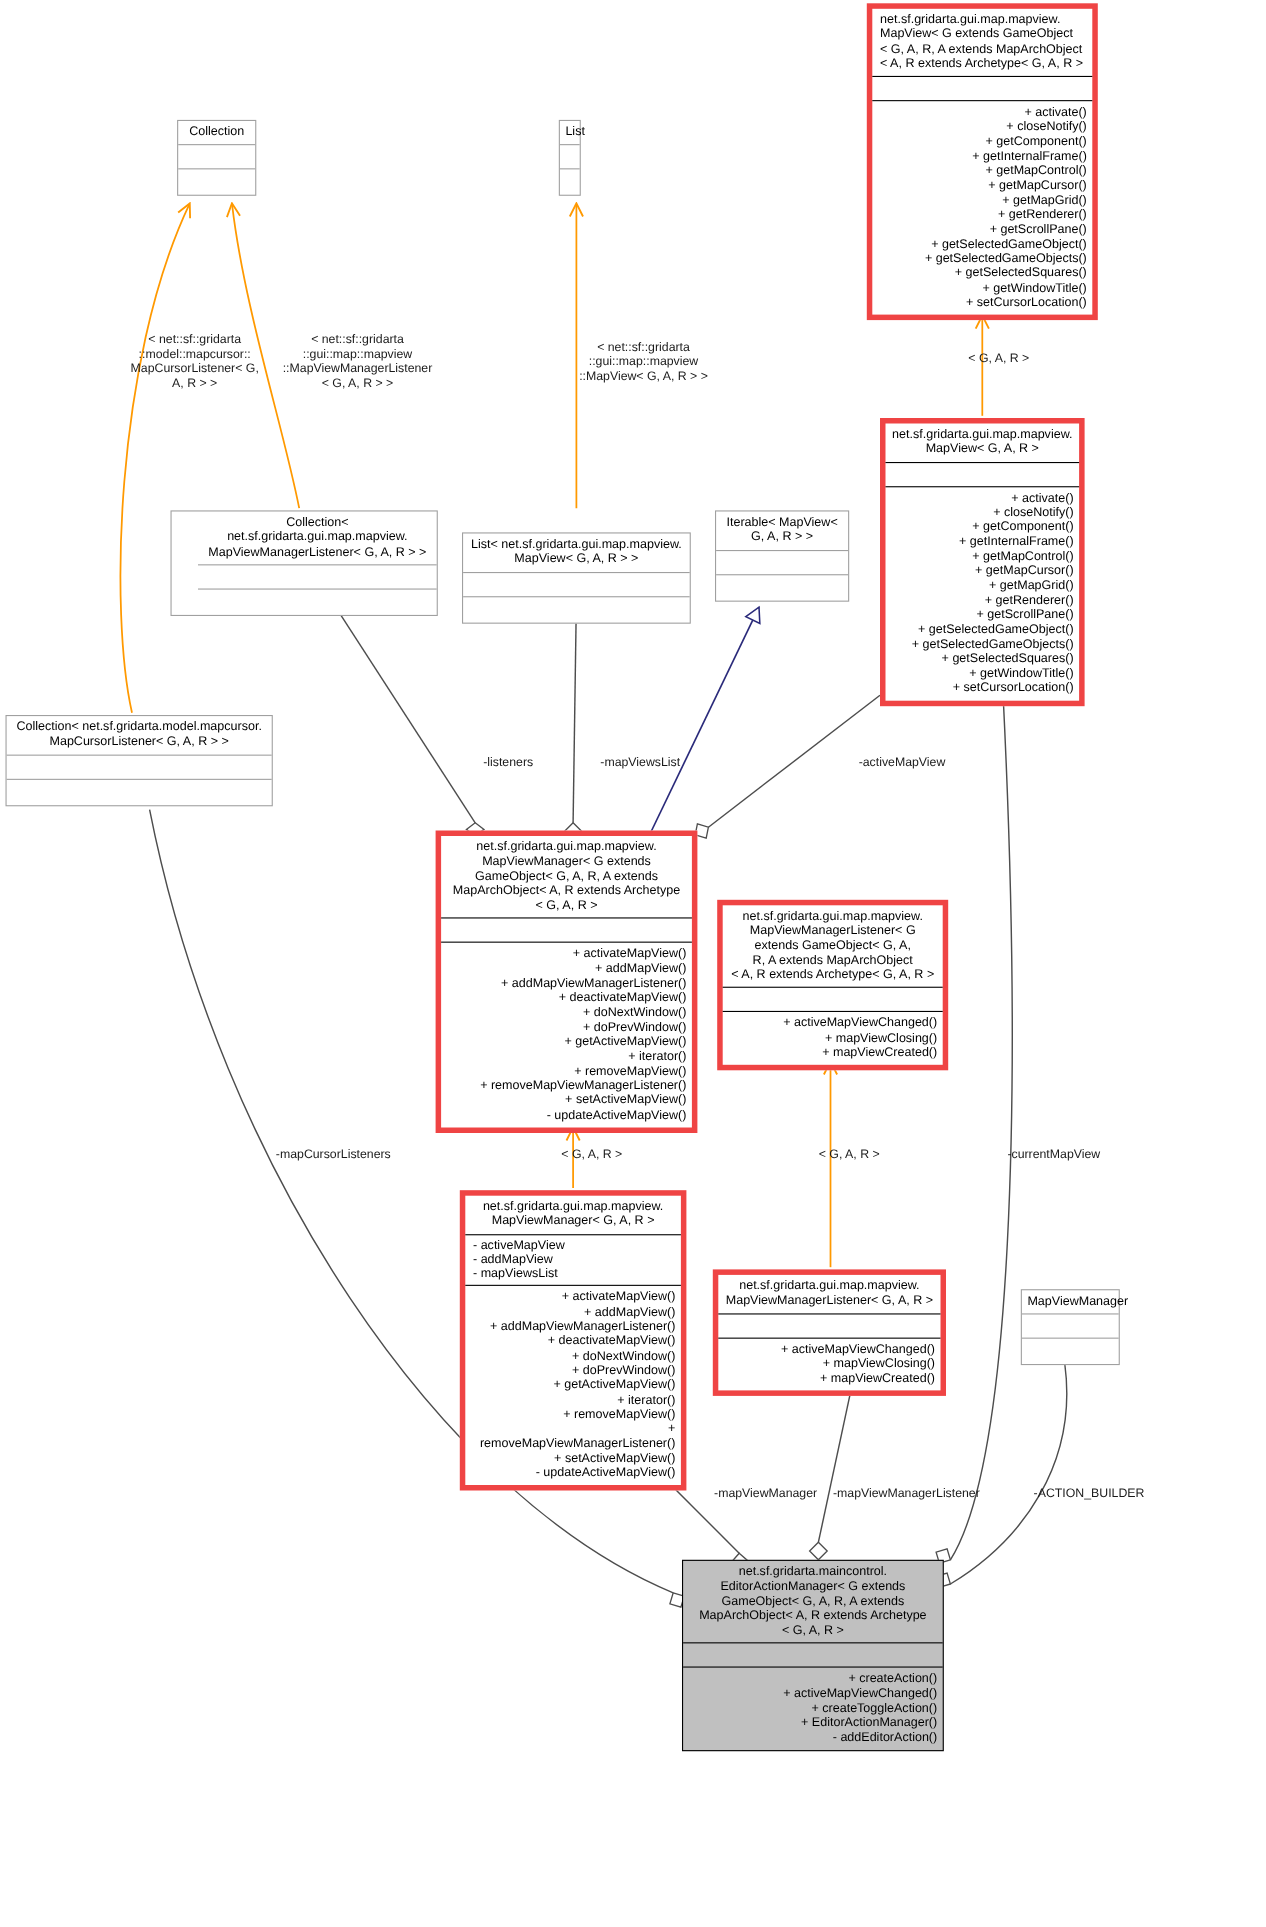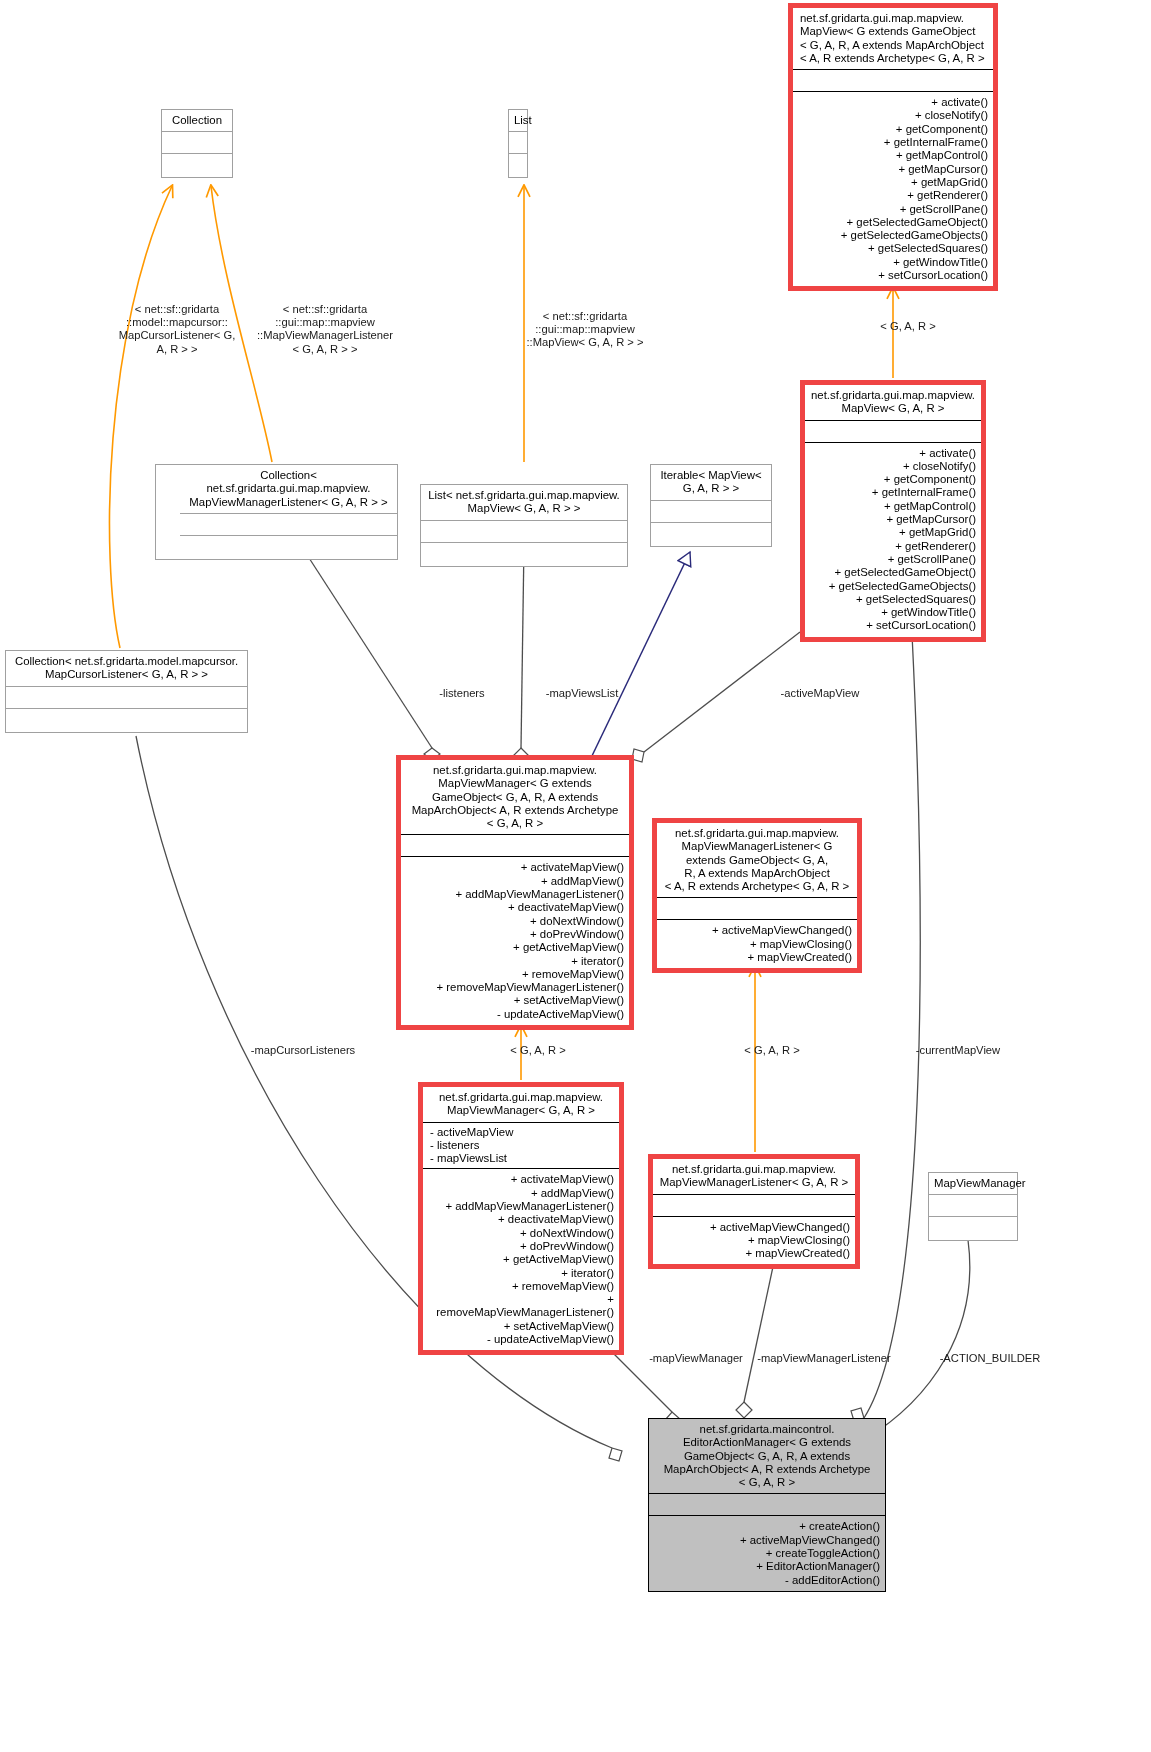--- a/index.html
+++ b/index.html
@@ -39,21 +39,20 @@
     line-height: 13.3px;
     color: #000000;
     z-index: 5;
   }
   .node.gray-border {
     border: 1px solid #a0a0a0;
   }
   .node.highlight {
     background: #c0c0c0;
     border: 1px solid #000000;
-    margin-left: 28px;
   }
   .node .title {
     padding: 4px 5px 4px 5px;
     text-align: center;
     white-space: pre-line;
   }
   .node .title.left {
     text-align: left;
     padding-left: 7px;
   }
@@ -309,21 +308,21 @@
     <div class="methods">+ activeMapViewChanged()
 + mapViewClosing()
 + mapViewCreated()</div>
   </div>
 
   <div class="node" style="left:418px; top:1082px; width:206px;">
     <div class="title">net.sf.gridarta.gui.map.mapview.
 MapViewManager&lt; G, A, R &gt;</div>
     <div class="sep"></div>
     <div class="attrs">- activeMapView
-- listeners
+- addMapView
 - mapViewsList</div>
     <div class="sep"></div>
     <div class="methods">+ activateMapView()
 + addMapView()
 + addMapViewManagerListener()
 + deactivateMapView()
 + doNextWindow()
 + doPrevWindow()
 + getActiveMapView()
 + iterator()

